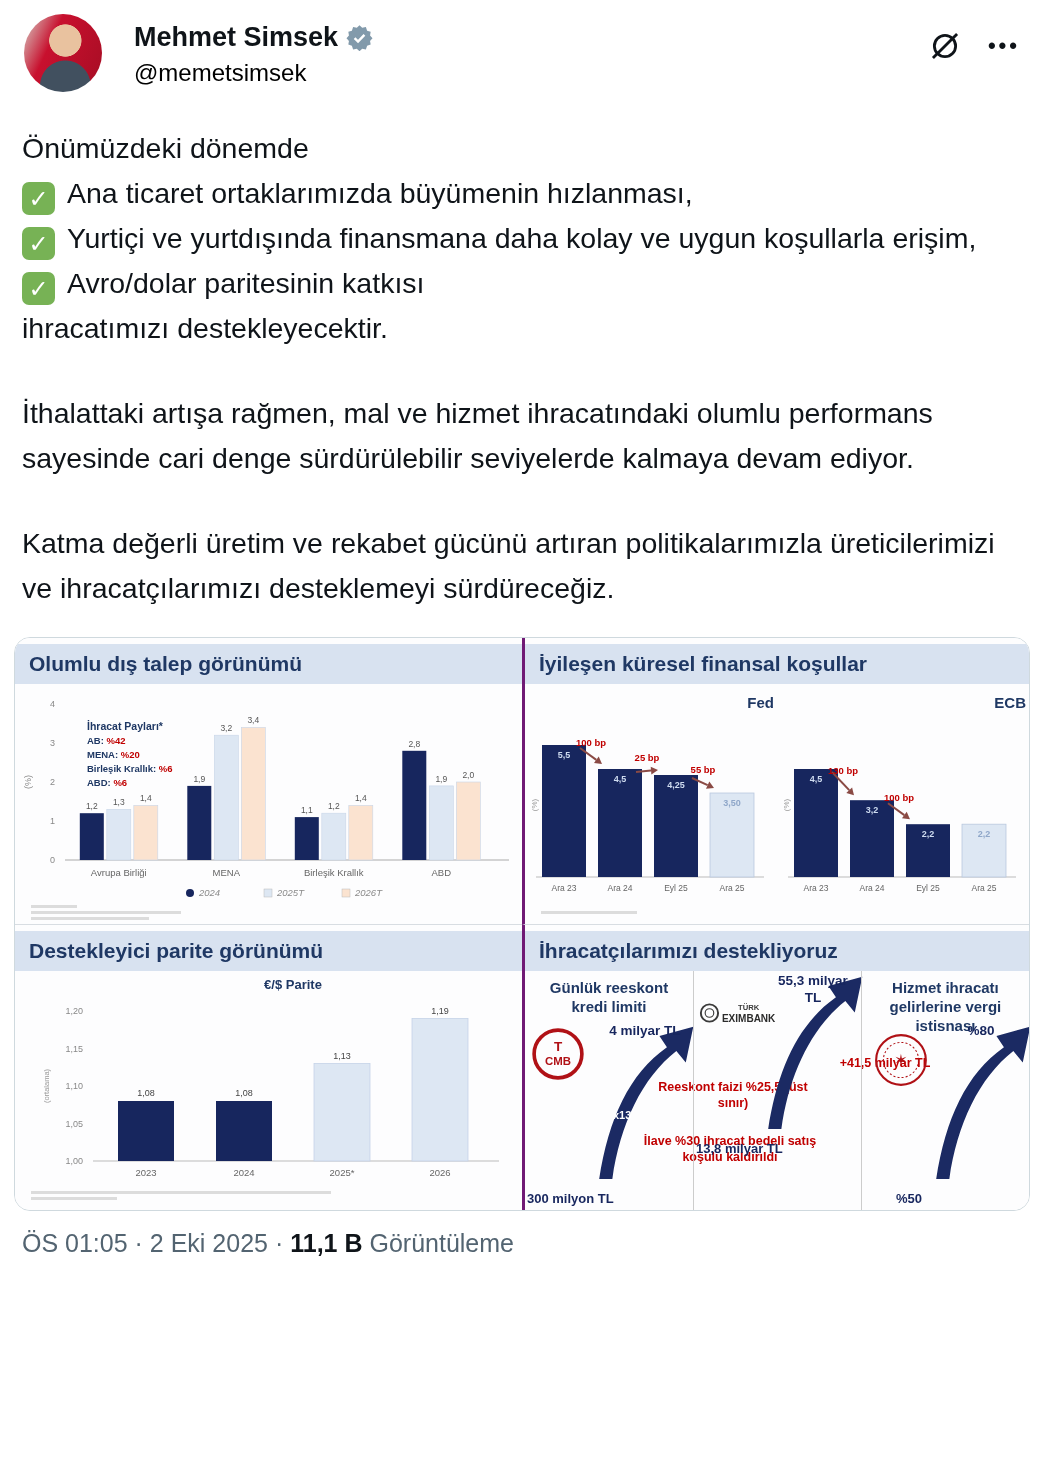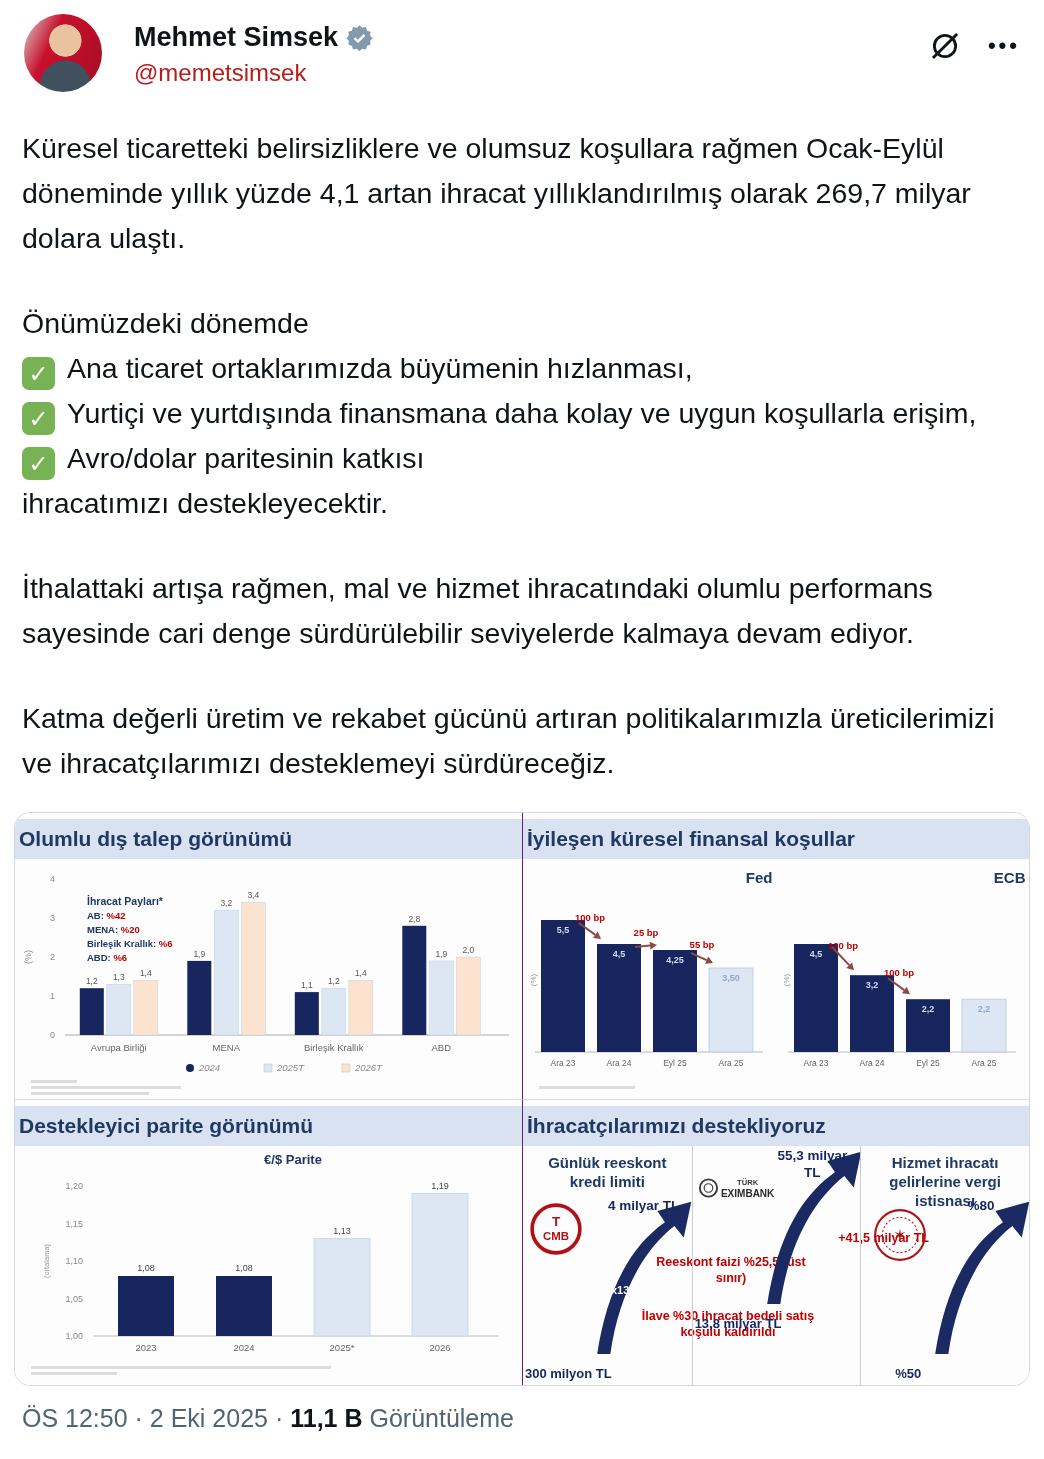--- a/index.html
+++ b/index.html
@@ -9,38 +9,38 @@
   .hdr{position:relative;padding:16px 22px 0 38px;height:96px;}
   .avatar{position:absolute;left:24px;top:14px;width:78px;height:78px;border-radius:50%;
      background:
        radial-gradient(circle at 53% 34%, #e9c29f 0 24%, rgba(0,0,0,0) 25%),
        radial-gradient(circle at 53% 92%, #41505f 0 30%, rgba(0,0,0,0) 31%),
        linear-gradient(115deg,#d8d2c9 0%,#c8102e 35%,#a60d24 100%);
      overflow:hidden;}
   .nameRow{margin-left:96px;padding-top:6px;display:flex;align-items:center;gap:8px;}
   .dispName{font-size:27px;font-weight:bold;color:#0f1419;}
   .badge{width:27px;height:27px;}
-  .handle{margin-left:96px;margin-top:6px;font-size:24px;color:#b91c1c;}
+  .handle{margin-left:96px;margin-top:6px;font-size:24px;color:#000000;}
   .hdr-actions{position:absolute;right:24px;top:26px;display:flex;align-items:center;gap:26px;}
   .grokBtn svg{display:block;}
   .moreBtn{font-size:22px;letter-spacing:3px;color:#0f1419;font-weight:bold;line-height:40px;}
   
   .tweet{padding:14px 24px 0 22px;}
   .tw{font-size:28.5px;line-height:1.58;margin:0 0 40px 0;color:#0f1419;}
   .tw:last-child{margin-bottom:26px;}
   .bullet-line{display:block;}
   .check{display:inline-block;width:33px;height:33px;background:#77b255;border-radius:7px;color:#fff;
      text-align:center;line-height:33px;font-size:24px;font-weight:bold;margin-right:12px;vertical-align:-4px;}
   
   .card{margin:0 14px;border:1px solid #cfd9de;border-radius:16px;overflow:hidden;background:#fff;}
   .ig-grid{display:grid;grid-template-columns:1fr 1fr;}
   .ig-panel{height:286px;background:#fdfdfe;position:relative;overflow:hidden;padding-top:6px;box-sizing:border-box;}
-  .ig-panel.rt{border-left:1px solid #701a75;}
+  .ig-panel.rt{border-left:3px solid #701a75;}
   .ig-panel.bt{border-top:1px solid #d8dde2;}
-  .ig-head{height:40px;background:#d8e2f0;display:flex;align-items:center;padding-left:4px;box-sizing:border-box;}
+  .ig-head{height:40px;background:#d8e2f0;display:flex;align-items:center;padding-left:14px;box-sizing:border-box;}
   .ig-head span{font-size:21px;font-weight:bold;color:#1f3864;}
   .tr-charts{display:flex;justify-content:space-around;padding-top:2px;}
   .tr-block{width:246px;}
   .mini-title{text-align:right;font-size:15px;font-weight:bold;color:#1f3864;margin:8px 0 2px 0;}
   .tr-foot{position:absolute;left:16px;bottom:10px;width:96px;height:3px;background:#dcdcdc;}
   
   .sup-row{display:flex;height:240px;}
   .sup-col{position:relative;width:33.33%;box-sizing:border-box;}
   .sup-col + .sup-col{border-left:1px solid #cccccc;}
   .sup-title{text-align:center;color:#1f3864;font-weight:bold;font-size:15px;line-height:1.25;margin-top:8px;height:42px;padding:0 6px;}
@@ -80,21 +80,20 @@
       <svg width="34" height="34" viewBox="0 0 24 24">
         <circle cx="12" cy="12" r="7.5" stroke="#0f1419" stroke-width="2" fill="none"></circle>
         <line x1="3.5" y1="20.5" x2="20.5" y2="3.5" stroke="#0f1419" stroke-width="2"></line>
       </svg>
     </span>
     <span class="moreBtn">•••</span>
   </div>
 </div>
 
 <div class="tweet">
-  <p class="tw">Küresel ticaretteki belirsizliklere ve olumsuz koşullara rağmen Ocak-Eylül döneminde yıllık yüzde 4,1 artan ihracat yıllıklandırılmış olarak 269,7 milyar dolara ulaştı.</p>
   <div class="tw">
     <span class="bullet-line">Önümüzdeki dönemde</span>
     <span id="bullets"><span class="bullet-line"><span class="check">✓</span><span>Ana ticaret ortaklarımızda büyümenin hızlanması,</span></span><span class="bullet-line"><span class="check">✓</span><span>Yurtiçi ve yurtdışında finansmana daha kolay ve uygun koşullarla erişim,</span></span><span class="bullet-line"><span class="check">✓</span><span>Avro/dolar paritesinin katkısı</span></span></span>
     <span class="bullet-line">ihracatımızı destekleyecektir.</span>
   </div>
   <p class="tw">İthalattaki artışa rağmen, mal ve hizmet ihracatındaki olumlu performans sayesinde cari denge sürdürülebilir seviyelerde kalmaya devam ediyor.</p>
   <p class="tw">Katma değerli üretim ve rekabet gücünü artıran politikalarımızla üreticilerimizi ve ihracatçılarımızı desteklemeyi sürdüreceğiz.</p>
 </div>
 
 <div class="card">
@@ -321,16 +320,16 @@
 
         <div class="from-val from-2">%50</div>
       </div>
           </div>
         </div>
     </div>
   </div>
 </div>
 
 <div class="foot">
-  <span>ÖS 12:50 · 2 Eki 2025 ·</span>
+  <span>ÖS 01:05 · 2 Eki 2025 ·</span>
   <b>11,1 B</b>
   <span>Görüntüleme</span>
 </div>
 
 </body></html>

